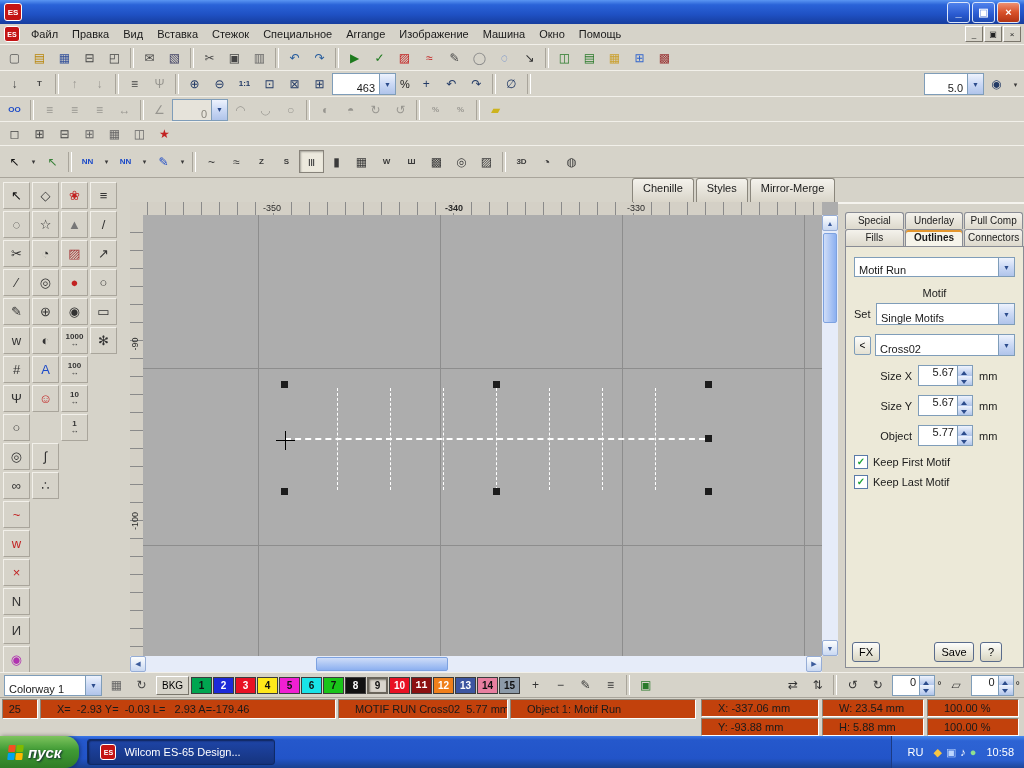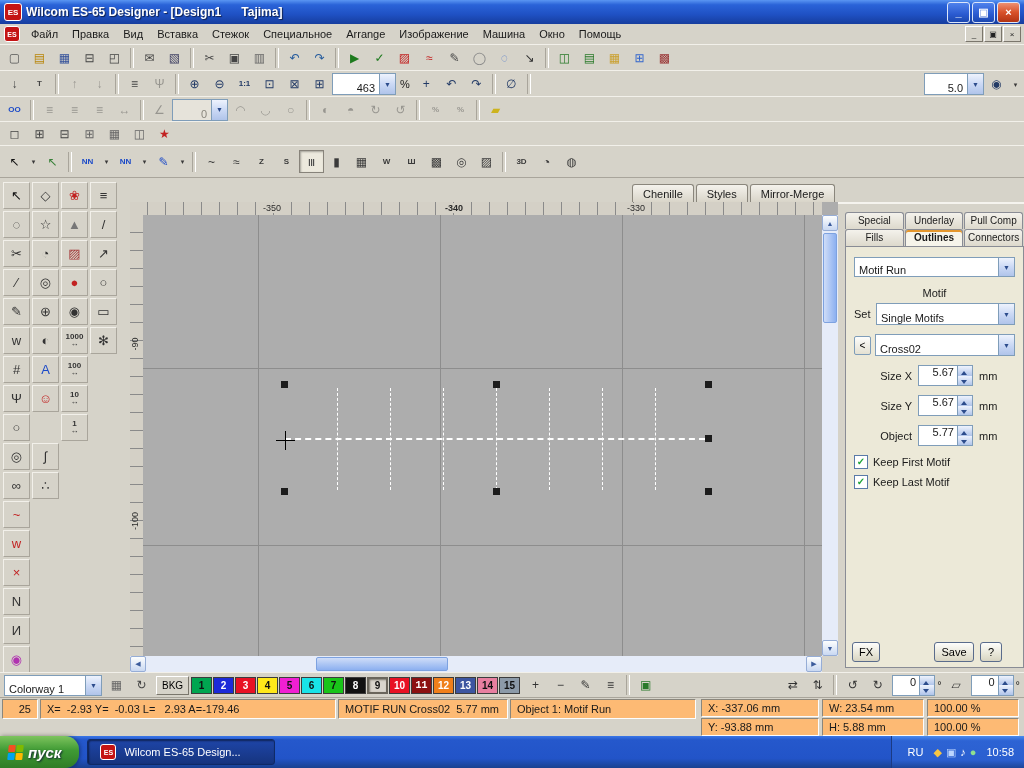--- a/index.html
+++ b/index.html
@@ -53,21 +53,21 @@
   .cbtn{width:15px;align-self:stretch;display:flex;align-items:center;justify-content:center;font-size:7px;color:#2c4c8c;
     background:linear-gradient(#eef3fd,#cbd9f5 50%,#b0c4ea);border-left:1px solid #7f9db9}
   .spin{display:inline-flex;height:19px;background:#fff;border:1px solid #7f9db9}
   .sval{width:32px;padding:0 3px;text-align:right;font-size:11px}
   .ud{width:14px;display:flex;flex-direction:column;border-left:1px solid #7f9db9}
   .ud i{flex:1;position:relative;background:linear-gradient(#eef3fd,#b0c4ea)}
   .ud i.su::after{content:"";position:absolute;left:3px;top:2px;border:3px solid transparent;border-bottom:4px solid #2c4c8c}
   .ud i.sd::after{content:"";position:absolute;left:3px;top:4px;border:3px solid transparent;border-top:4px solid #2c4c8c}
 
   
-  #doctabs{position:absolute;left:632px;top:178px;width:392px;height:24px;display:flex;align-items:flex-end;
+  #doctabs{position:absolute;left:632px;top:178px;width:392px;height:24px;display:flex;
     border-bottom:2px solid #f5f3ee}
   .dtab{padding:3px 10px 2px;margin-right:2px;font-size:11px;background:linear-gradient(#f4f2ec,#d9d5c9);
     border:1px solid #8a867c;border-bottom:none;border-radius:3px 3px 0 0}
 
   
   #lpal{position:absolute;left:0;top:180px;width:130px;height:492px;padding:2px 0 0 3px;box-sizing:border-box;
     display:grid;grid-template-columns:repeat(4,26px);grid-auto-rows:28px;gap:1px 3px;align-content:start}
   .pcell{width:25px;height:25px;display:flex;flex-direction:column;align-items:center;justify-content:center;
     font-size:13px;line-height:1;color:#333;background:#d6d3c9;
     border:1px solid;border-color:#f2f0ea #a9a59b #a9a59b #f2f0ea}
@@ -135,21 +135,21 @@
     padding:0 4px;box-sizing:border-box;background:#d6d3c9;border-top:1px solid #f2f0ea;border-bottom:1px solid #a9a59b}
   #colorway-combo{width:96px;height:19px}
   .bkg{height:19px;padding:0 5px;font-size:10px;background:#d6d3c9;border:1px solid;border-color:#fff #7a766c #7a766c #fff}
   .chips{display:flex;align-items:center}
   .chip{width:21px;height:17px;margin-right:1px;display:flex;align-items:center;justify-content:center;
     font-size:10px;font-weight:700;color:#101010;border:1px solid #3c3c3c;box-sizing:border-box}
   .chip.sel{border:2px solid #6a665c;box-shadow:inset 1px 1px 2px #7a766c}
   .angle{display:inline-flex;align-items:center;gap:2px}
 
   
-  .scell{display:flex;align-items:center;padding:1px 6px;box-sizing:border-box;background:#fdba74;white-space:pre;
+  .scell{display:flex;align-items:center;padding:1px 16px;box-sizing:border-box;background:#c2410c;white-space:pre;
     border:1px solid;border-color:#8a867c #fdfdfd #fdfdfd #8a867c;margin-right:2px;overflow:hidden}
   #status1{position:absolute;left:0;top:698px;width:700px;height:22px;display:flex;padding:1px 2px;box-sizing:border-box}
   #status2{position:absolute;left:0;top:720px;width:700px;height:16px;display:flex;padding:0 2px;box-sizing:border-box}
   #statusr{position:absolute;left:700px;top:698px;width:324px;height:38px;display:grid;
     grid-template-columns:120px 104px 94px;grid-auto-rows:18px;gap:1px;padding:1px;box-sizing:border-box}
   .scell .sl{font-weight:400;margin-right:3px}
   .scell .sv{margin-right:3px}
   #status2 .ej{flex:1;justify-content:center}
 
   
@@ -172,21 +172,20 @@
   .ticon{font-size:11px;line-height:1}
   .clock{font-size:11px;padding-left:4px}
 </style>
 </head>
 <body>
 
 <div id="screen">
 
   <div id="titlebar">
     <span class="eslogo">ES</span>
-    <span id="title-text">Wilcom ES-65 Designer - [Design1      Tajima]</span>
     <span class="winbtns">
       <span class="wb">_</span>
       <span class="wb">▣</span>
       <span class="wb close">×</span>
     </span>
   </div>
 
   <div id="menubar">
     <span class="eslogo small">ES</span>
     <div class="menuitems">

